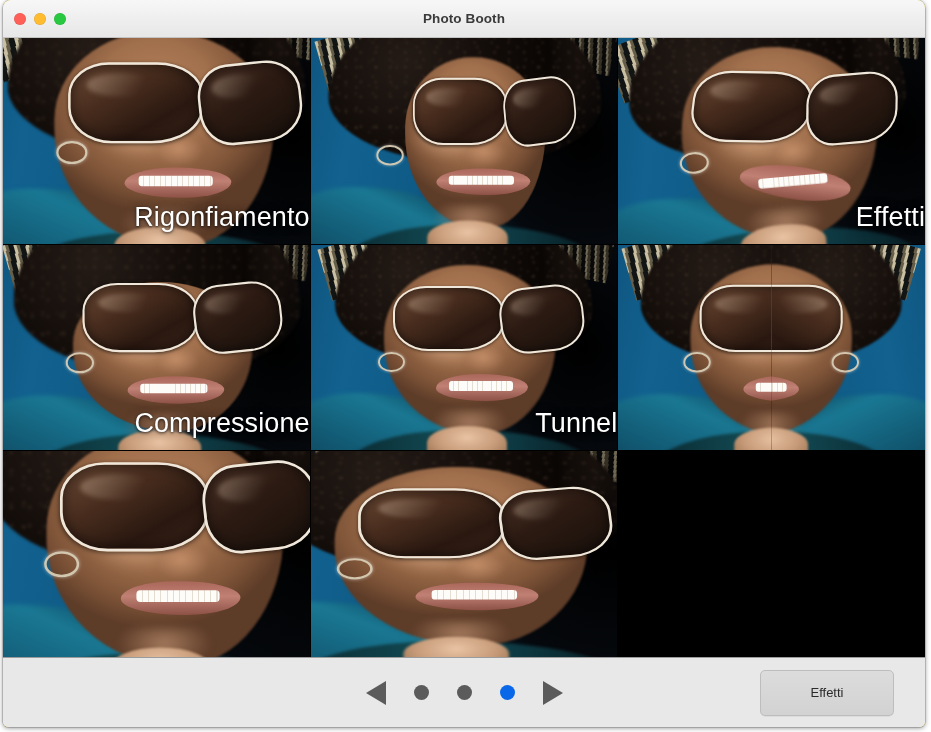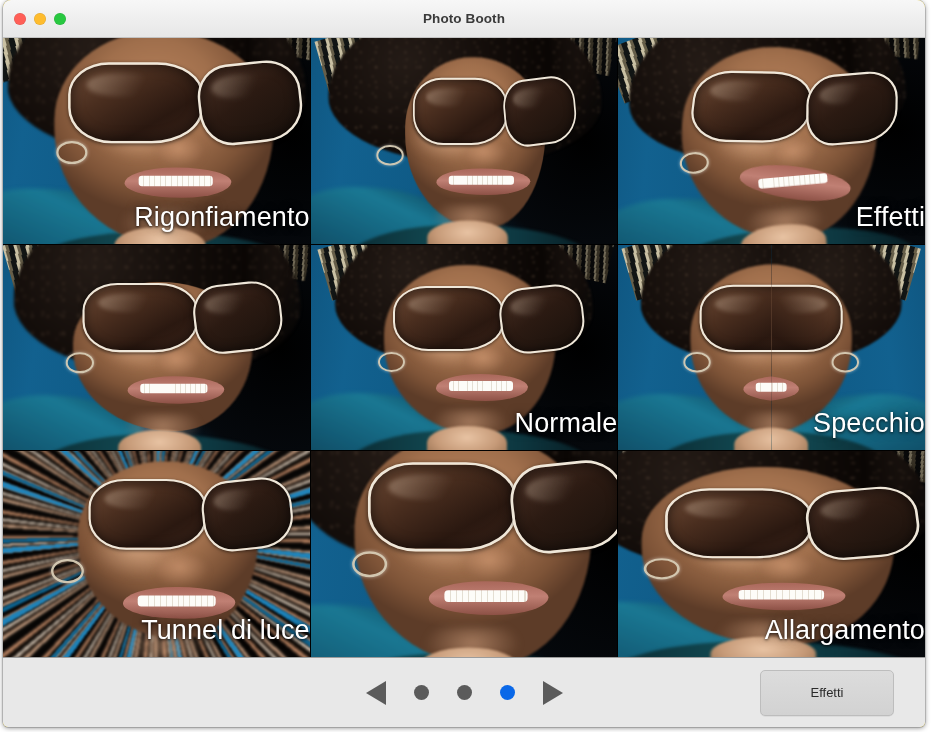--- a/index.html
+++ b/index.html
@@ -542,20 +542,21 @@
               <div class="lens l">
                 <div class="lens-gloss"></div>
               </div>
               <div class="lens r">
                 <div class="lens-gloss"></div>
               </div>
             </div>
           <div class="hands"></div>
         </div>
       </div>
+      <div class="label">Compressione</div>
     </div>
 
     <div class="cell fx-normal">
       <div class="photo">
         <div class="stage">
           <div class="bg"></div>
             <div class="slats"></div>
             <div class="slats2"></div>
             <div class="seat"></div>
           <div class="shoulder"></div>
@@ -572,21 +573,21 @@
               <div class="lens l">
                 <div class="lens-gloss"></div>
               </div>
               <div class="lens r">
                 <div class="lens-gloss"></div>
               </div>
             </div>
           <div class="hands"></div>
         </div>
       </div>
-      <div class="label">Normale</div>
+      <div class="label">Tunnel</div>
     </div>
 
     <div class="cell fx-mirror">
       <div class="photo">
         <div class="stage">
           <div class="mirror-half left">
             <div class="inner">
               <div class="bg"></div>
                 <div class="slats"></div>
                 <div class="seat"></div>
@@ -624,49 +625,22 @@
               <div class="glasses">
                   <div class="lens l">
                     <div class="lens-gloss"></div>
                   </div>
                 </div>
               <div class="hands"></div>
             </div>
           </div>
         </div>
       </div>
-      <div class="label">Specchio</div>
-    </div>
-
-    <div class="cell fx-tunnel">
-      <div class="photo">
-        <div class="stage">
-          <div class="rays"></div>
-          <div class="rays2"></div>
-
-          <div class="face"></div>
-            <div class="cheek-hl"></div>
-            <div class="ear"></div>
-            <div class="earring"></div>
-          <div class="nose"></div>
-            <div class="mouth"></div>
-            <div class="teeth"></div>
-            <div class="chin-hl"></div>
-          <div class="glasses">
-              <div class="lens l">
-                <div class="lens-gloss"></div>
-              </div>
-              <div class="lens r">
-                <div class="lens-gloss"></div>
-              </div>
-            </div>
-        </div>
-      </div>
-      <div class="label">Tunnel di luce</div>
-    </div>
+    </div>
+
 
     <div class="cell fx-fisheye">
       <div class="photo">
         <div class="stage">
           <div class="bg"></div>
             <div class="slats"></div>
             <div class="slats2"></div>
             <div class="seat"></div>
           <div class="shoulder"></div>
             <div class="hair"></div>
@@ -712,21 +686,20 @@
               <div class="lens l">
                 <div class="lens-gloss"></div>
               </div>
               <div class="lens r">
                 <div class="lens-gloss"></div>
               </div>
             </div>
           <div class="hands"></div>
         </div>
       </div>
-      <div class="label">Allargamento</div>
     </div>
 
   </div>
 
   <div id="toolbar">
     <div id="pager">
       <div class="arrow left"></div>
       <div class="dot"></div>
       <div class="dot"></div>
       <div class="dot active"></div>

